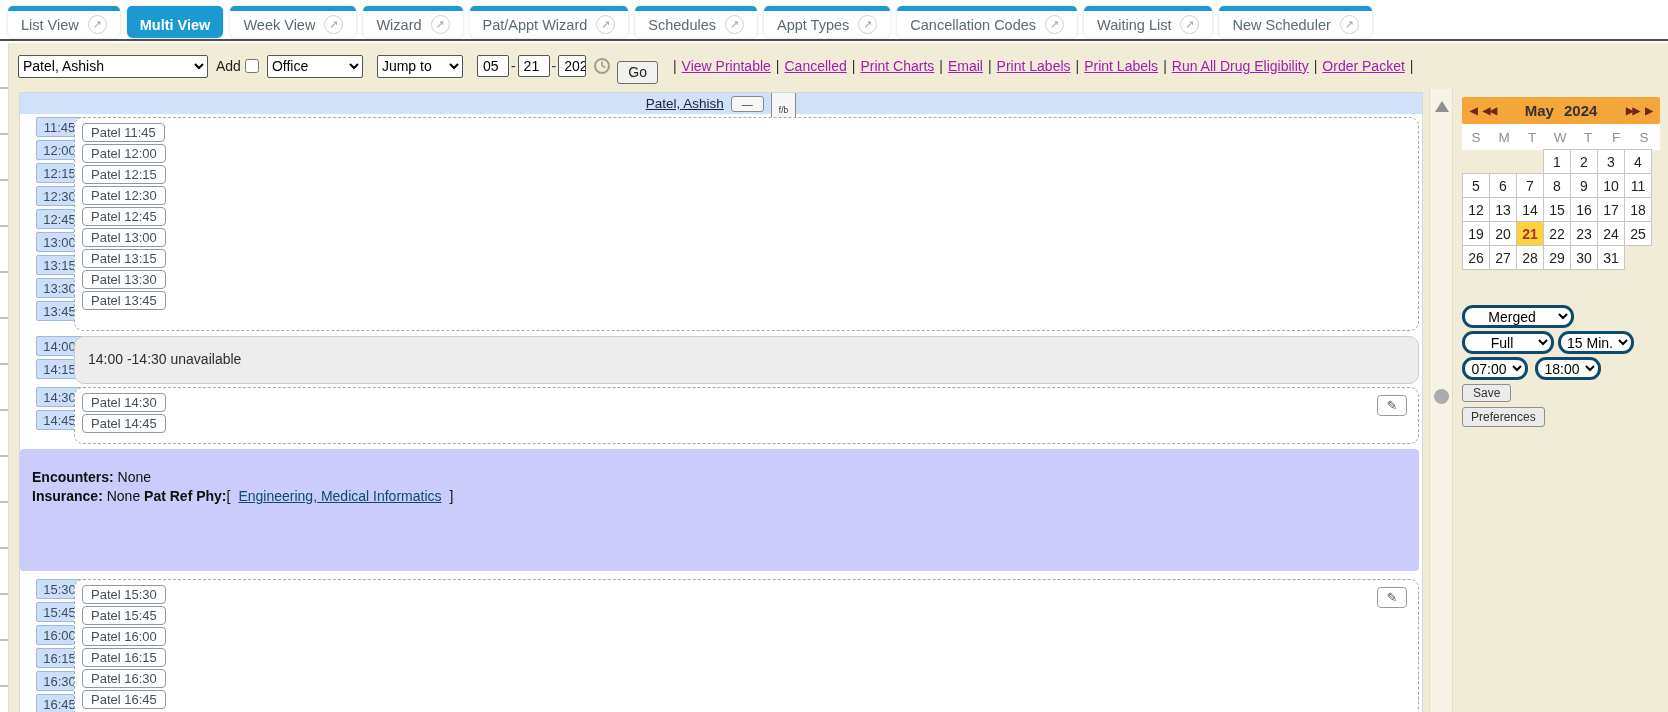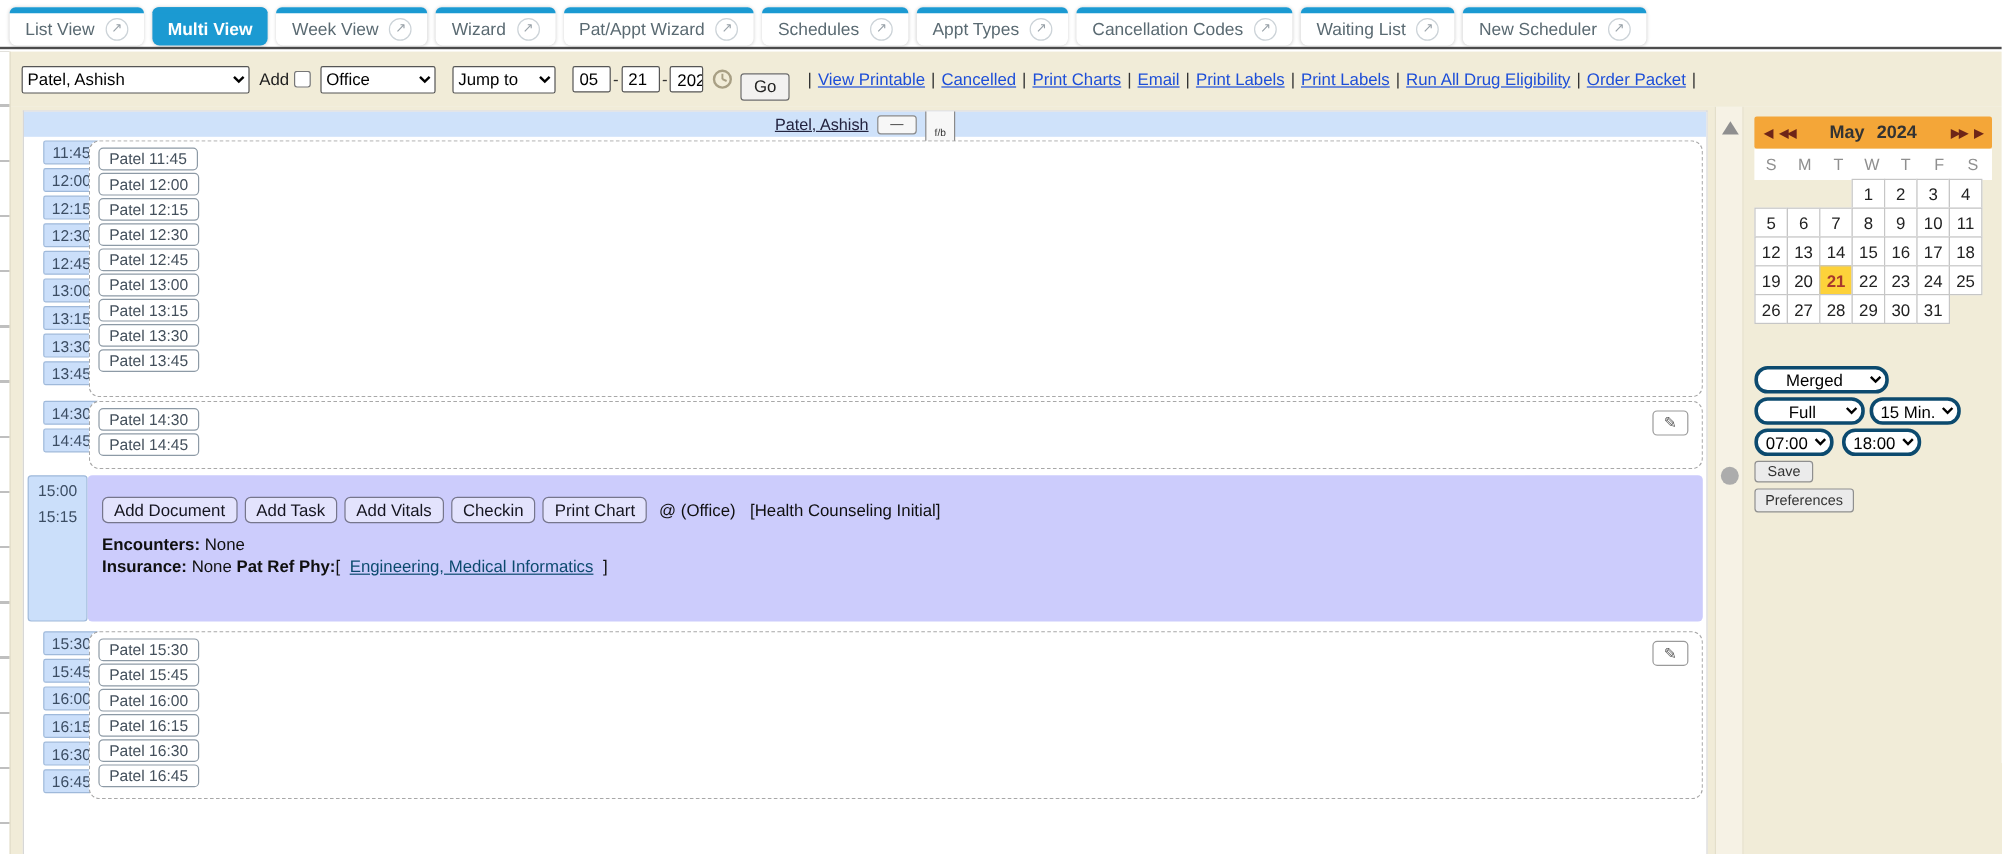--- a/index.html
+++ b/index.html
@@ -39,21 +39,21 @@
   .date-input{ width:32px; height:22px; font-size:14px; border:1px solid #555;
             border-radius:2px; text-align:left; padding-left:5px;
             font-family:"Liberation Sans",sans-serif;}
   .date-input.year{ width:28px;}
   .dash{ margin:0 2px; color:#333;}
   #date-group{ display:flex; align-items:center; margin-left:14px;}
   #clock-icon{ margin-left:7px; margin-right:6px;}
   #go-button{ font-size:14px; height:23px; padding:0 10px; background:#f2f1f0;
             border:1px solid #6d6d6d; border-radius:3px; color:#222; cursor:pointer;margin-top:12px;}
   #toolbar-links{ display:flex; align-items:center; margin-left:10px; white-space:nowrap;}
-  #toolbar-links a{ color:#1d4ed8; text-decoration:underline; cursor:pointer;}
+  #toolbar-links a{ color:#a21caf; text-decoration:underline; cursor:pointer;}
   #toolbar-links .sep{ margin:0 5px; color:#333;}
 
   
   #main{ position:absolute; top:89px; left:0; width:1668px; height:623px;
          background:var(--beige);}
   #left-strip{ position:absolute; top:43px; left:0; width:9px; height:669px;
          background:repeating-linear-gradient(180deg,#fff 0 44px,#bfbfbf 44px 46px);
          border-right:1px solid #e2ddc9; z-index:5;}
 
   #panel{ position:absolute; left:19px; top:3px; width:1404px; height:620px;
@@ -267,50 +267,46 @@
           <button class="slot-btn">Patel 12:15</button>
           <button class="slot-btn">Patel 12:30</button>
           <button class="slot-btn">Patel 12:45</button>
           <button class="slot-btn">Patel 13:00</button>
           <button class="slot-btn">Patel 13:15</button>
           <button class="slot-btn">Patel 13:30</button>
           <button class="slot-btn">Patel 13:45</button>
         </div>
     </div>
 
+    <div class="section" id="s2">
+      <div class="time-col">
+          <div class="time-cell">14:00</div>
+          <div class="time-cell">14:15</div>
+        </div>
+      <div class="content-box unavail-box">
+        <span>14:00 -14:30 unavailable</span>
+      </div>
+    </div>
 
     <div class="section" id="s3">
       <div class="time-col">
           <div class="time-cell">14:30</div>
           <div class="time-cell">14:45</div>
         </div>
       <div class="content-box slot-box">
           <button class="slot-btn">Patel 14:30</button>
           <button class="slot-btn">Patel 14:45</button>
           <button class="edit-btn">
             <span>✎</span>
           </button>
         </div>
     </div>
 
     <div class="section" id="s4">
-      <div class="time-col tall">
-          <div class="time-cell">15:00</div>
-          <div class="time-cell">15:15</div>
-        </div>
       <div class="content-box appt-box">
-        <div class="appt-line2" id="appt-actions">
-          <button class="appt-btn">Add Document</button>
-            <button class="appt-btn">Add Task</button>
-            <button class="appt-btn">Add Vitals</button>
-            <button class="appt-btn">Checkin</button>
-            <button class="appt-btn">Print Chart</button>
-            <span class="appt-at">@ (Office)</span>
-          <span class="appt-type">[Health Counseling Initial]</span>
-        </div>
         <div class="appt-line3">
           <b>Encounters:</b>
           <span>None</span>
         </div>
         <div class="appt-line4">
           <b>Insurance:</b>
           <span>None</span>
           <b>Pat Ref Phy:</b><span>[</span><a class="ref-link">Engineering, Medical Informatics</a><span>]</span>
         </div>
       </div>

